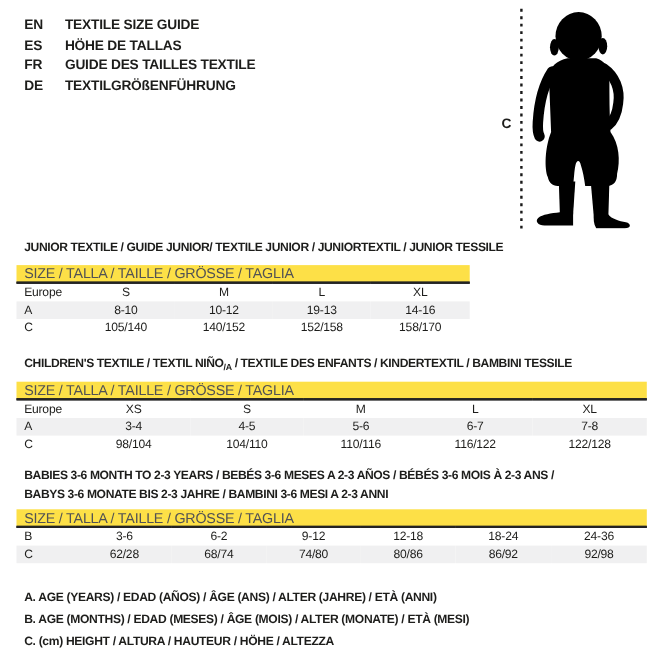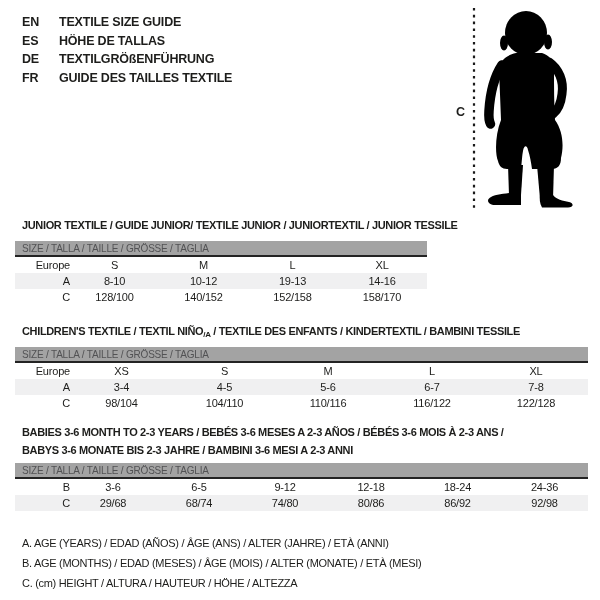--- a/index.html
+++ b/index.html
@@ -21,52 +21,52 @@
   .title-junior{top:216px;}
   .title-children{top:322px;}
   .title-babies{top:423px;}
   .subA{font-size:8px;vertical-align:-2px;}
   
   .size-table{position:absolute;left:15px;border-collapse:collapse;table-layout:fixed;}
   .t-junior{top:241px;width:412px;}
   .t-children{top:347px;width:573px;}
   .t-babies{top:463px;width:573px;}
   .size-table th{
-    background:#a3a3a3;color:#525254;font-weight:normal;font-size:10px;
+    background:#fde047;color:#525254;font-weight:normal;font-size:13px;
     text-align:left;padding:0 0 0 7px;height:14px;border-bottom:2px solid #232323;
     letter-spacing:-0.2px;
   }
   .size-table td{height:16px;font-size:11px;text-align:center;padding:0;letter-spacing:-0.2px;font-weight:normal;}
-  .size-table td.lbl{text-align:right;padding-left:7px;}
+  .size-table td.lbl{text-align:left;padding-left:7px;}
   .size-table tr.stripe td{background:#f0f0f1;}
   
-  .footnotes{position:absolute;left:22px;top:533px;font-weight:normal;font-size:11px;line-height:20px;letter-spacing:-0.3px;}
+  .footnotes{position:absolute;left:22px;top:533px;font-weight:bold;font-size:11px;line-height:20px;letter-spacing:-0.3px;}
   .footnotes div{white-space:nowrap;}
 </style>
 </head>
 <body>
 
 <div class="canvas">
 
   <div class="lang-block">
     <div class="lang-row">
       <span class="lang-code">EN</span>
       <span class="lang-label">TEXTILE SIZE GUIDE</span>
     </div>
     <div class="lang-row">
       <span class="lang-code">ES</span>
       <span class="lang-label">HÖHE DE TALLAS</span>
     </div>
     <div class="lang-row">
+      <span class="lang-code">FR</span>
+      <span class="lang-label">GUIDE DES TAILLES TEXTILE</span>
+    </div>
+    <div class="lang-row">
       <span class="lang-code">DE</span>
       <span class="lang-label">TEXTILGRÖßENFÜHRUNG</span>
-    </div>
-    <div class="lang-row">
-      <span class="lang-code">FR</span>
-      <span class="lang-label">GUIDE DES TAILLES TEXTILE</span>
     </div>
   </div>
 
   <span class="fig-label">C</span>
 
   <svg class="dash-line" width="4" height="203" viewBox="0 0 4 203">
     <line x1="2" y1="1" x2="2" y2="202" stroke="#1a1a1a" stroke-width="2.2" stroke-dasharray="2.6 4.2"></line>
   </svg>
 
   <svg class="baby-svg" width="97" height="201" viewBox="0 0 97 201" fill="#000">
@@ -120,21 +120,21 @@
       </tr>
       <tr class="stripe">
         <td class="lbl">A</td>
         <td>8-10</td>
         <td>10-12</td>
         <td>19-13</td>
         <td>14-16</td>
       </tr>
       <tr>
         <td class="lbl">C</td>
-        <td>128/100</td>
+        <td>105/140</td>
         <td>140/152</td>
         <td>152/158</td>
         <td>158/170</td>
       </tr>
     </tbody>
   </table>
 
   <div class="section-title title-children">
     <span>CHILDREN'S TEXTILE / TEXTIL NIÑO</span><span class="subA">/A</span><span> / TEXTILE DES ENFANTS / KINDERTEXTIL / BAMBINI TESSILE</span>
   </div>
@@ -198,29 +198,29 @@
       </colgroup>
     <thead>
       <tr>
           <th colspan="7">SIZE / TALLA / TAILLE / GRÖSSE / TAGLIA</th>
         </tr>
     </thead>
     <tbody>
       <tr>
         <td class="lbl">B</td>
         <td>3-6</td>
-        <td>6-5</td>
+        <td>6-2</td>
         <td>9-12</td>
         <td>12-18</td>
         <td>18-24</td>
         <td>24-36</td>
       </tr>
       <tr class="stripe">
         <td class="lbl">C</td>
-        <td>29/68</td>
+        <td>62/28</td>
         <td>68/74</td>
         <td>74/80</td>
         <td>80/86</td>
         <td>86/92</td>
         <td>92/98</td>
       </tr>
     </tbody>
   </table>
 
   <div class="footnotes">

